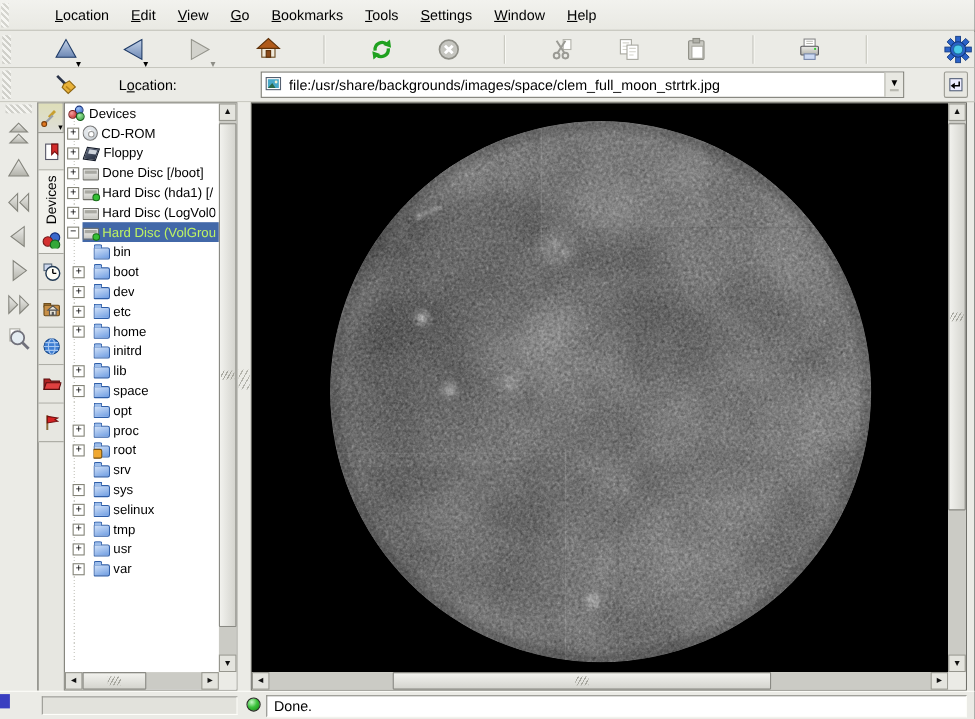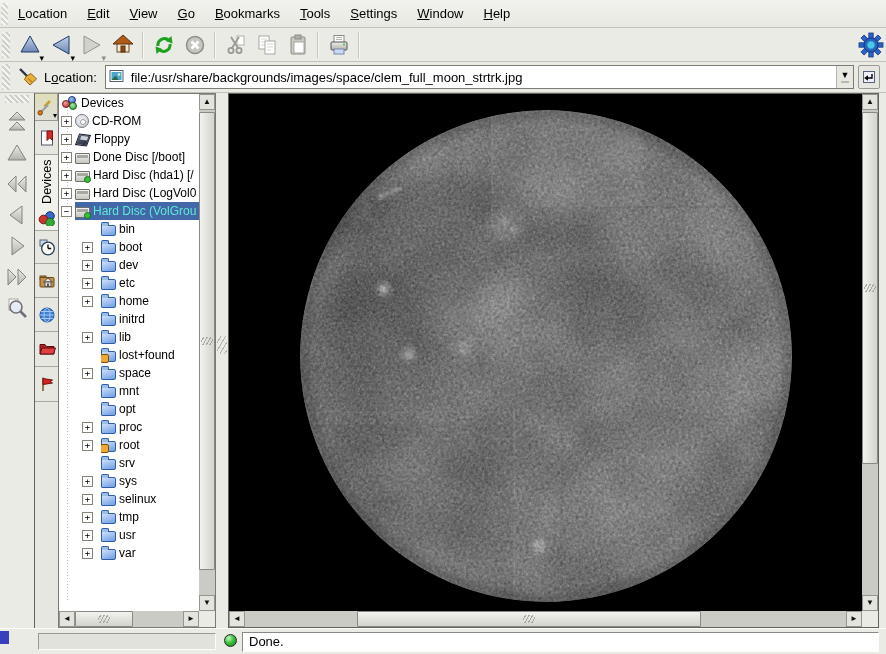--- a/index.html
+++ b/index.html
@@ -1,39 +1,39 @@
 <!DOCTYPE html>
 <html><head>
 <meta charset="utf-8">
 <style>
   * { margin:0; padding:0; box-sizing:border-box; }
   html,body { width:886px; height:654px; overflow:hidden; }
   body { font-family:"Liberation Sans","DejaVu Sans",sans-serif; background:#ebebe6; position:relative; font-size:13px; color:#000; }
-  .abs { position:absolute; }
+  .abs { position:absolute;gap:32px; }
   u { text-decoration:underline; }
   button { background:none; border:none; font:inherit; cursor:default; }
 
   
   #menubar { left:0; top:0; width:886px; height:28px; background:linear-gradient(#f2f2ee,#e9e9e3); border-bottom:1px solid #c2c2ba; display:flex; align-items:center; }
   .mhandle { width:7px; height:22px; margin-left:1px; background:repeating-linear-gradient(45deg,#d5d5cf 0 2px,#f6f6f2 2px 4px); }
   .mi { padding:0 10px; height:24px; line-height:24px; font-size:13px; }
 
   
   #toolbar { left:0; top:29px; width:886px; height:33px; background:#ebebe6; border-bottom:1px solid #c2c2ba; display:flex; align-items:center; }
   .thandle { width:8px; height:26px; margin:0 4px 0 2px; background:repeating-linear-gradient(45deg,#d0d0ca 0 2px,#f4f4f0 2px 4px); }
   .tb { position:relative; width:31px; height:30px; display:flex; align-items:center; justify-content:center; }
   .caret { position:absolute; right:1px; bottom:-3px; font-size:9px; line-height:9px; color:#000; }
   .dis .caret { color:#8d8d86; }
   .tsep { width:2px; height:26px; margin:0 4px; border-left:1px solid #c6c6be; border-right:1px solid #f8f8f4; }
   .tspacer { flex:1; }
 
   
   #locbar { left:0; top:62px; width:886px; height:31px; background:#ebebe6; border-bottom:1px solid #c2c2ba; display:flex; align-items:center; }
   #loclabel { margin:0 8px 0 2px; font-size:13px; }
-  #combo { flex:1; height:24px; background:#fff; border:1px solid #7c7c74; display:flex; align-items:center; margin-right:4px; }
+  #combo { flex:1; height:24px; background:#fff; border:1px solid #7c7c74; display:flex; align-items:center; margin-right:4px;margin-left:36px; }
   #combo .val { flex:1; font-size:13px; white-space:nowrap; overflow:hidden; padding-left:3px; }
   #combo-arrow { width:17px; height:22px; background:#e8e8e2; border-left:1px solid #b8b8b0; display:flex; flex-direction:column; align-items:center; justify-content:center; font-size:9px; }
   #combo-arrow i { font-style:normal; line-height:8px; }
   #combo-arrow .dash { width:8px; height:2px; background:#b8b8b0; margin-top:2px; }
   #gobtn { width:22px; height:24px; margin-right:6px; background:#e7e7e1; border:1px solid #9a9a92; border-radius:2px; display:flex; align-items:center; justify-content:center; }
   .cleanbtn { width:28px; height:28px; display:flex; align-items:center; justify-content:center; }
 
   
   #navtools { left:0; top:93px; width:34px; height:535px; background:#ebebe6; }
   #navtools .handle { margin:2px auto 4px auto; width:24px; height:8px; background:repeating-linear-gradient(45deg,#d0d0ca 0 2px,#f4f4f0 2px 4px); }
@@ -47,27 +47,27 @@
   .cfgcaret { position:absolute; right:0px; bottom:0px; font-size:8px; line-height:8px; }
 
   
   #treewrap { left:58px; top:93px; width:158px; height:535px; background:#fff; border:1px solid #7a7a72; }
   #treerows { position:absolute; left:0; top:0; width:140px; height:517px; overflow:hidden;
     background-image:repeating-linear-gradient(to bottom,#c3c3bb 0 1px,transparent 1px 3px);
     background-size:1px 496px; background-repeat:no-repeat; background-position:8px 10px; }
   .trow { height:18px; display:flex; align-items:center; font-size:12px; white-space:nowrap; }
   .trow.d0 { padding-left:3px; }
   .trow.d1 { padding-left:2px; }
-  .trow.d2 { padding-left:7px;margin-left:16px; }
+  .trow.d2 { padding-left:7px; }
   .exp { width:11px; height:11px; flex:none; border:1px solid #848478; background:#fff; font:9px/9px "DejaVu Sans Mono",monospace; text-align:center; }
   .exp.none { visibility:hidden; }
   .d1 .exp { margin-right:3px; }
   .d2 .exp { margin-right:8px; }
   .rowbody { display:flex; align-items:center; flex:1; height:18px; gap:3px; overflow:hidden; }
-  .trow.sel .rowbody { background:#4268a8; color:#5eead4; }
+  .trow.sel .rowbody { background:#4268a8; color:#bef264; }
   .lbl { overflow:hidden; }
 
   
   .ic { flex:none; position:relative; width:16px; height:14px; }
   .ic.folder, .ic.folder-lock { width:15px; height:11px; margin-top:2px; background:linear-gradient(160deg,#cfe0f8,#6f9de2); border:1px solid #2f5ea8; border-radius:1px 2px 2px 1px; }
   .ic.folder::before, .ic.folder-lock::before { content:""; position:absolute; left:-1px; top:-4px; width:6px; height:3px; background:#9dbdea; border:1px solid #2f5ea8; border-bottom:none; border-radius:2px 2px 0 0; }
   .ic.folder-lock::after { content:""; position:absolute; left:-2px; bottom:-2px; width:7px; height:7px; background:#f0a830; border:1px solid #7a5210; border-radius:2px; }
   .ic.hdd { width:15px; height:11px; margin-top:2px; background:linear-gradient(#f4f4f2,#c6c6c0); border:1px solid #70706a; border-radius:1px; }
   .ic.hdd::before { content:""; position:absolute; left:1px; top:1px; right:1px; height:3px; background:#a9a9a2; }
   .ic.hdd.on::after { content:""; position:absolute; right:-2px; bottom:-2px; width:5px; height:5px; border-radius:50%; background:#35c035; border:1px solid #187018; }
@@ -477,38 +477,24 @@
         </span>
       </div>
       <div class="trow d2">
         <span class="exp">+</span>
         <span class="rowbody">
           <span class="ic folder"></span>
           <span class="lbl">lib</span>
         </span>
       </div>
       <div class="trow d2">
-        <span class="exp none">+</span>
-        <span class="rowbody">
-          <span class="ic folder-lock"></span>
-          <span class="lbl">lost+found</span>
-        </span>
-      </div>
-      <div class="trow d2">
         <span class="exp">+</span>
         <span class="rowbody">
           <span class="ic folder"></span>
           <span class="lbl">space</span>
-        </span>
-      </div>
-      <div class="trow d2">
-        <span class="exp none">+</span>
-        <span class="rowbody">
-          <span class="ic folder"></span>
-          <span class="lbl">mnt</span>
         </span>
       </div>
       <div class="trow d2">
         <span class="exp none">+</span>
         <span class="rowbody">
           <span class="ic folder"></span>
           <span class="lbl">opt</span>
         </span>
       </div>
       <div class="trow d2">

